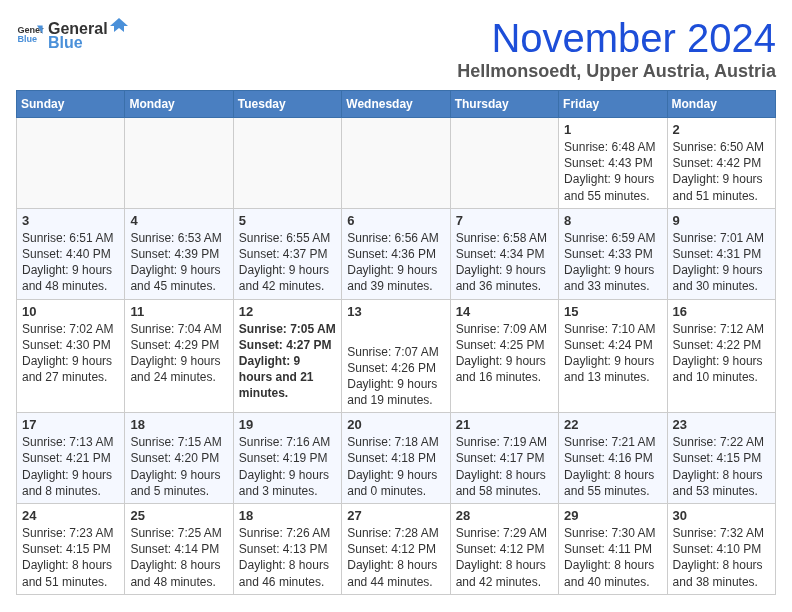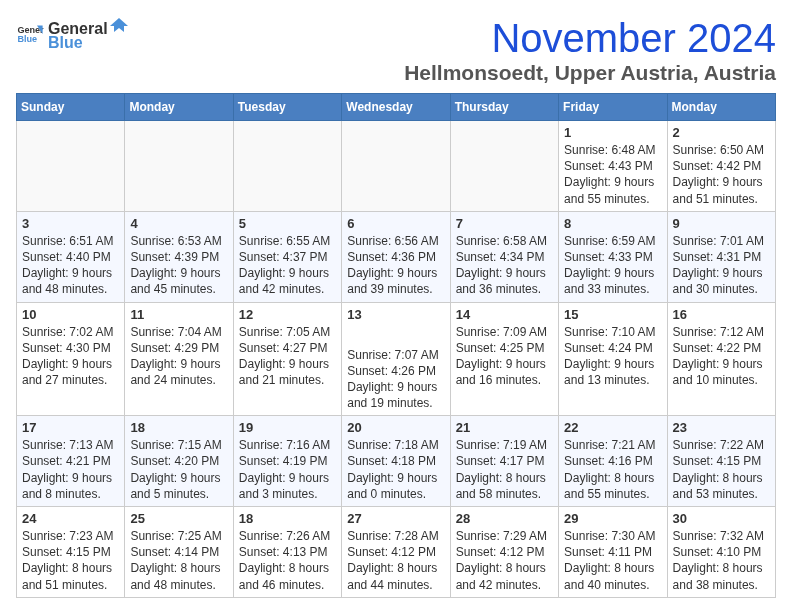--- a/index.html
+++ b/index.html
@@ -27,21 +27,21 @@
     }
     .title-section {
       text-align: right;
     }
     .month-title {
       font-size: 40px;
       font-weight: normal;
       color: #1d4ed8;
     }
     .location-subtitle {
-      font-size: 21px;
+      font-size: 18px;
       color: #555;
       font-weight: bold;
       text-align: right;
     }
     table {
       width: 100%;
       border-collapse: collapse;
       table-layout: fixed;
     }
     thead th {
@@ -192,21 +192,21 @@
 Daylight: 9 hours and 27 minutes.</div>
         </td>
         <td>
           <span class="day-number">11</span>
           <div class="day-info" style="white-space: pre-line;">Sunrise: 7:04 AM
 Sunset: 4:29 PM
 Daylight: 9 hours and 24 minutes.</div>
         </td>
         <td>
           <span class="day-number">12</span>
-          <div class="day-info" style="white-space: pre-line;">Sunrise: 7:05 AM
+          <div class="day-info" style="white-space: pre-line; font-weight: bold;">Sunrise: 7:05 AM
 Sunset: 4:27 PM
 Daylight: 9 hours and 21 minutes.</div>
         </td>
         <td>
           <span class="day-number">13</span>
           <div class="day-info" style="white-space: pre-line; margin-top: 25px;">Sunrise: 7:07 AM
 Sunset: 4:26 PM
 Daylight: 9 hours and 19 minutes.</div>
         </td>
         <td>

